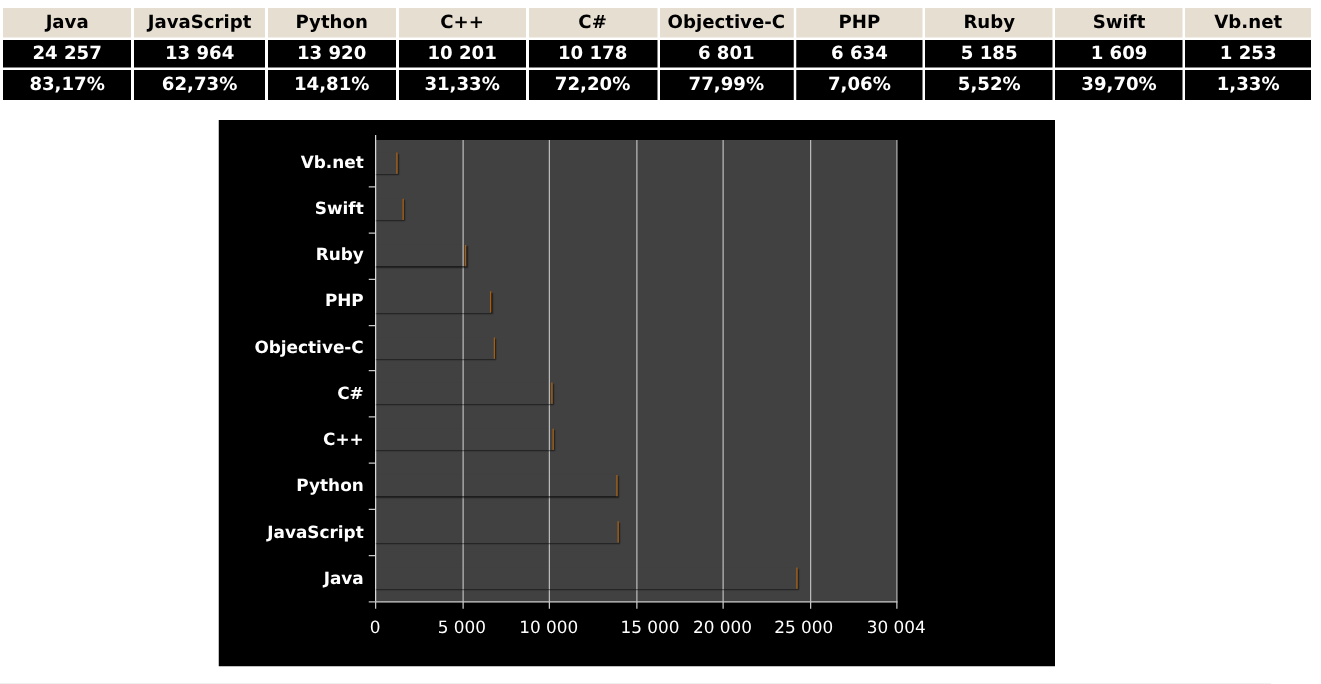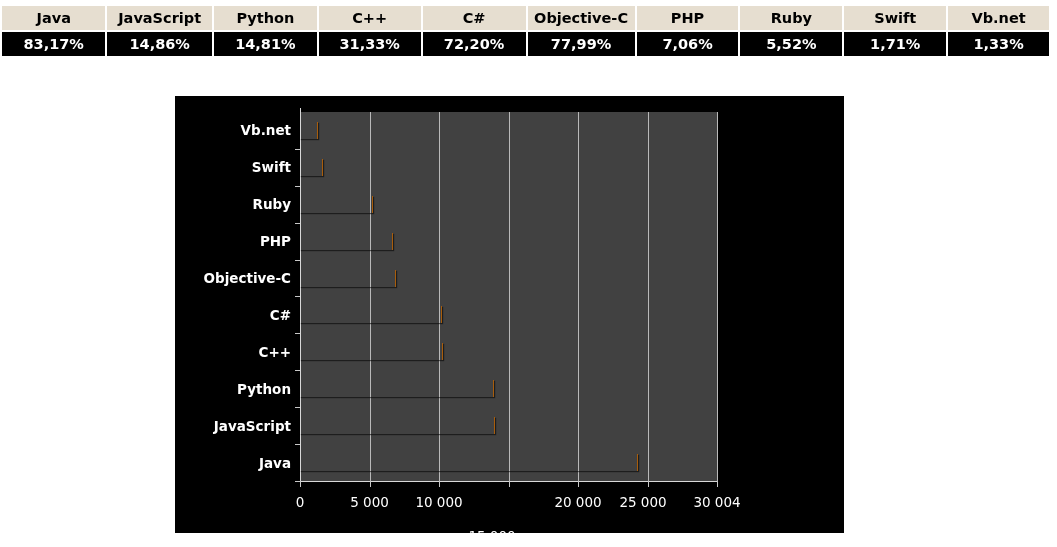--- a/index.html
+++ b/index.html
@@ -175,30 +175,42 @@
       <td>JavaScript</td>
       <td>Python</td>
       <td>C++</td>
       <td>C#</td>
       <td>Objective-C</td>
       <td>PHP</td>
       <td>Ruby</td>
       <td>Swift</td>
       <td>Vb.net</td>
     </tr>
+    <tr class="value-row">
+      <td>24 257</td>
+      <td>13 964</td>
+      <td>13 920</td>
+      <td>10 201</td>
+      <td>10 178</td>
+      <td>6 801</td>
+      <td>6 634</td>
+      <td>5 185</td>
+      <td>1 609</td>
+      <td>1 253</td>
+    </tr>
     <tr class="percent-row">
       <td>83,17%</td>
-      <td>14,86%</td>
+      <td>62,73%</td>
       <td>14,81%</td>
       <td>31,33%</td>
       <td>72,20%</td>
       <td>77,99%</td>
       <td>7,06%</td>
       <td>5,52%</td>
-      <td>1,71%</td>
+      <td>39,70%</td>
       <td>1,33%</td>
     </tr>
   </tbody>
 </table>
 
 <div id="chart-panel">
   <div id="plot-area">
     <div class="axis-line-v"></div>
     <div id="gridlines">
         <div class="gridline" style="left: 69.5px;"></div>
@@ -267,19 +279,19 @@
         <div class="tick-h" style="left: 139px; top: 369px;"></div>
         <div class="tick-h" style="left: 208.5px; top: 369px;"></div>
         <div class="tick-h" style="left: 278px; top: 369px;"></div>
         <div class="tick-h" style="left: 347.5px; top: 369px;"></div>
         <div class="tick-h" style="left: 417px; top: 369px;"></div>
       </div>
     <div id="xlabels">
         <div class="xtick-label" style="left: 0px;">0</div>
         <div class="xtick-label" style="left: 69.5px;">5 000</div>
         <div class="xtick-label" style="left: 139px;">10 000</div>
-        <div class="xtick-label" style="left: 192px; margin-top: 34px;">15 000</div>
+        <div class="xtick-label" style="left: 220px;">15 000</div>
         <div class="xtick-label" style="left: 278px;">20 000</div>
         <div class="xtick-label" style="left: 343px;">25 000</div>
         <div class="xtick-label" style="left: 417px;">30 004</div>
       </div>
   </div>
 </div>
 
 </body></html>

